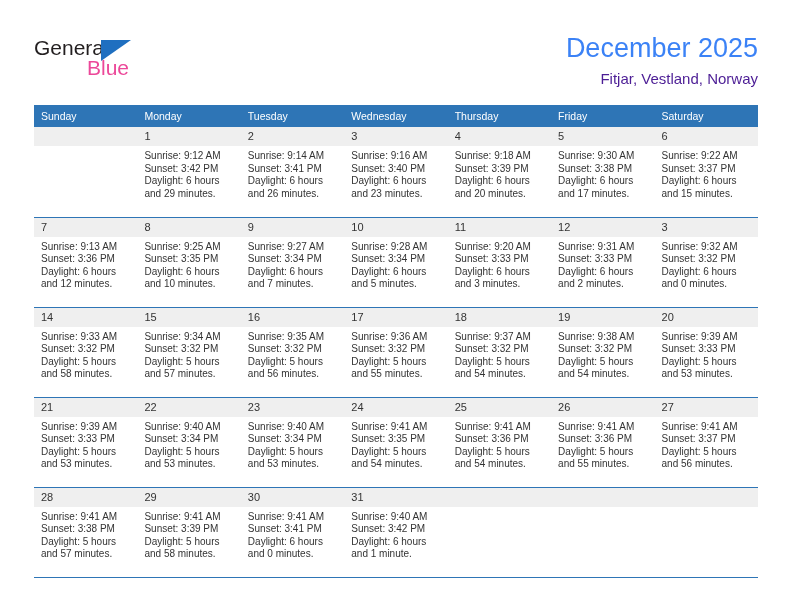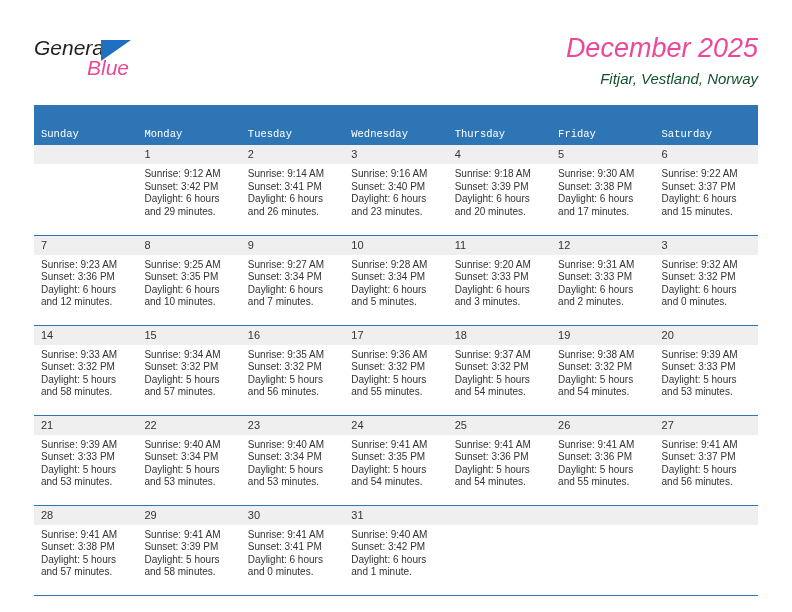--- a/index.html
+++ b/index.html
@@ -16,21 +16,20 @@
     height: 612px;
     background: #ffffff;
   }
 
   
   .topbar {
     position: absolute;
     left: 0; top: 0;
     width: 792px;
     height: 104px;
-    font-style: italic;
   }
   .logo {
     position: absolute;
     left: 34px;
     top: 36px;
     width: 200px;
     height: 50px;
   }
   .logo-general {
     position: absolute;
@@ -59,29 +58,29 @@
     border-bottom: 21px solid transparent;
   }
   .title-wrap {
     position: absolute;
     right: 34px;
     top: 32px;
     text-align: right;
   }
   .cal-title {
     font-size: 27px;
-    color: #ec4899;
+    color: #3b82f6;
     line-height: 33px;
     font-weight: normal;
     font-family: "Liberation Sans", sans-serif;
     white-space: nowrap;
   }
   .cal-sub {
     font-size: 15px;
-    color: #14532d;
+    color: #4c1d95;
     line-height: 22px;
     margin-top: 3px;
     font-family: "Liberation Sans", sans-serif;
     white-space: nowrap;
   }
 
   
   .calendar {
     position: absolute;
     left: 34px;
@@ -92,23 +91,23 @@
     width: 724px;
     border-collapse: collapse;
     table-layout: fixed;
   }
   table.cal th {
     background: #2e75b6;
     color: #ffffff;
     font-size: 10.5px;
     font-weight: normal;
     text-align: left;
-    padding: 23px 0 5px 7px;
+    padding: 5px 0 5px 7px;
     height: 20px;
-    font-family: Liberation Mono, monospace;
+    font-family: Liberation Sans, sans-serif;
   }
   table.cal td {
     vertical-align: top;
     padding: 0;
     height: 90px;
     border-bottom: 1.3px solid #2e75b6;
     background: #ffffff;
   }
   table.cal tr.week td {
     border-bottom: 1.3px solid #2e75b6;
@@ -241,21 +240,21 @@
                   <div>and 15 minutes.</div>
                 </div>
               </div>
             </td>
           </tr>
           <tr class="week">
             <td class="">
               <div class="cell-inner">
                 <div class="daynum">7</div>
                 <div class="details">
-                  <div>Sunrise: 9:23 AM</div>
+                  <div>Sunrise: 9:13 AM</div>
                   <div>Sunset: 3:36 PM</div>
                   <div>Daylight: 6 hours</div>
                   <div>and 12 minutes.</div>
                 </div>
               </div>
             </td>
             <td class="">
               <div class="cell-inner">
                 <div class="daynum">8</div>
                 <div class="details">

